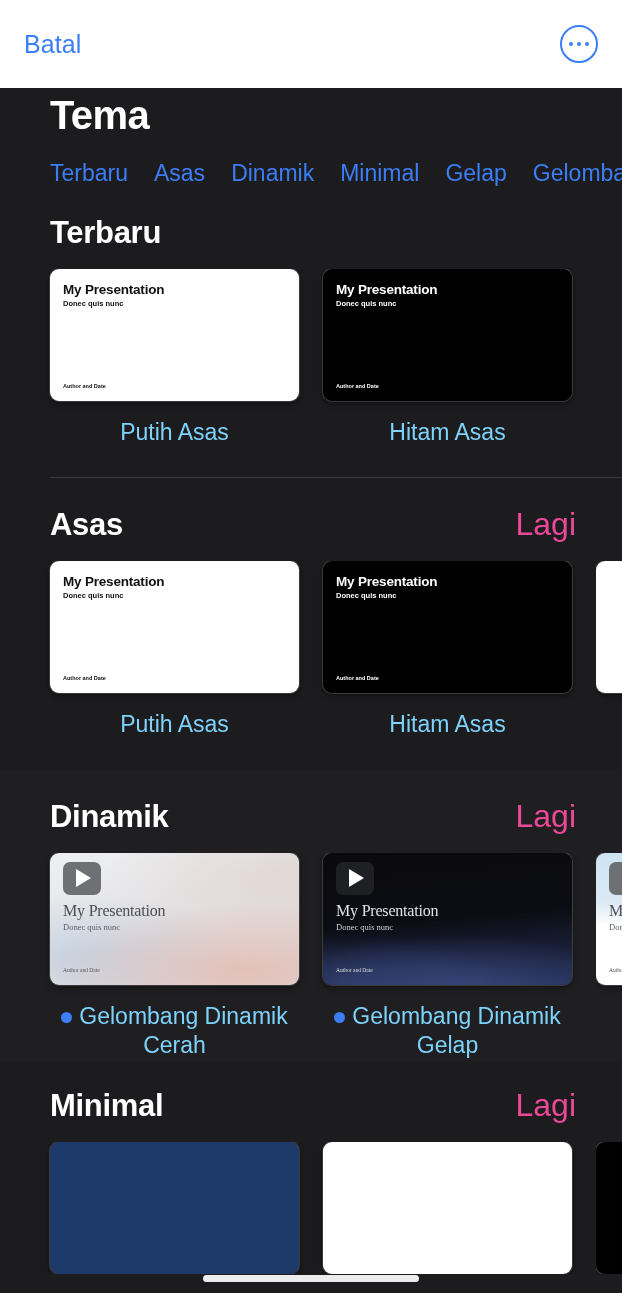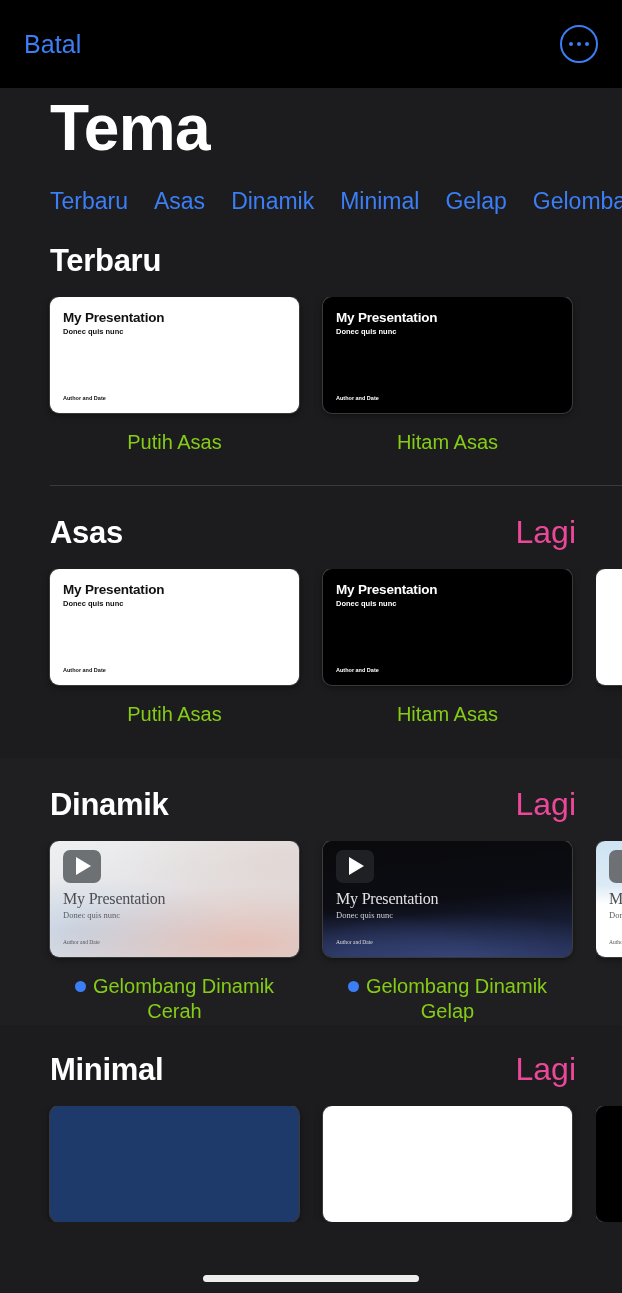--- a/index.html
+++ b/index.html
@@ -8,38 +8,38 @@
     background:#1c1c1e;
     font-family:"Liberation Sans", sans-serif;
     overflow:hidden;
   }
   .screen { width:622px; height:1293px; position:relative; background:#1c1c1e; }
 
   
   .navbar {
     height:88px; display:flex; align-items:center;
     justify-content:space-between; padding:0 24px 0 24px;
-    background:#000000;
+    background:#ffffff;
   }
   .cancel-btn {
     color:#3b7ef5; font-size:25px; letter-spacing:.1px;
     background:none; border:none; cursor:pointer;
     font-family:"Liberation Sans", sans-serif;
   }
   .more-btn {
     width:38px; height:38px; border-radius:50%;
     border:2.2px solid #3b7ef5; display:flex;
     align-items:center; justify-content:center; gap:3.5px;
     cursor:pointer; background:none;
   }
   .more-btn i { width:4.5px; height:4.5px; border-radius:50%; background:#3b7ef5; display:block; }
 
   
   .page-title {
-    color:#fff; font-size:64px; font-weight:bold;
+    color:#fff; font-size:40px; font-weight:bold;
     padding:4px 0 0 50px; letter-spacing:-.6px; line-height:1.15;
   }
 
   
   .tabstrip {
     display:flex; align-items:center; gap:26px;
     padding:22px 0 0 50px; white-space:nowrap; overflow:hidden;
   }
   .tab {
     color:#3b7ef5; font-size:23px; cursor:pointer;
@@ -66,21 +66,21 @@
   
   .cardrow {
     display:flex; gap:24px; padding-left:50px;
     overflow:hidden;
   }
   .cardcell { width:249px; flex:0 0 auto; }
   .cardcell.partial { width:40px; overflow:hidden; }
   .cardcell.partial .thumb { width:249px; }
 
   .thumb {
-    width:249px; height:116px; border-radius:9px;
+    width:249px; height:132px; border-radius:9px;
     position:relative; overflow:hidden;
     box-shadow:0 0 0 1px rgba(255,255,255,.16), 0 2px 7px rgba(0,0,0,.5);
   }
   .thumb.white { background:#fff; }
   .thumb.black { background:#000; }
   .thumb.navy  { background:#1d3a6b; }
   .thumb.plainwhite { background:#fff; }
   .thumb.lightgrad {
     background:
       radial-gradient(ellipse 150% 90% at 78% 88%, rgba(232,170,150,.55) 0%, rgba(232,170,150,0) 55%),
@@ -119,21 +119,21 @@
   }
   .play-chip.gray { background:#6e7173; }
   .play-chip.dark { background:#1f2024; }
   .play-tri {
     width:0; height:0; border-left:15px solid #fff;
     border-top:9px solid transparent; border-bottom:9px solid transparent;
     margin-left:3px;
   }
 
   .card-label {
-    color:#84cc16; font-size:20px; text-align:center;
+    color:#7dd3fc; font-size:23px; text-align:center;
     margin-top:17px; line-height:1.28;
   }
   .dot {
     display:inline-block; width:11px; height:11px; border-radius:50%;
     background:#3b7ef5; margin-right:7px; vertical-align:1px;
   }
 
   
   .home-indicator {
     position:absolute; left:50%; transform:translateX(-50%);

